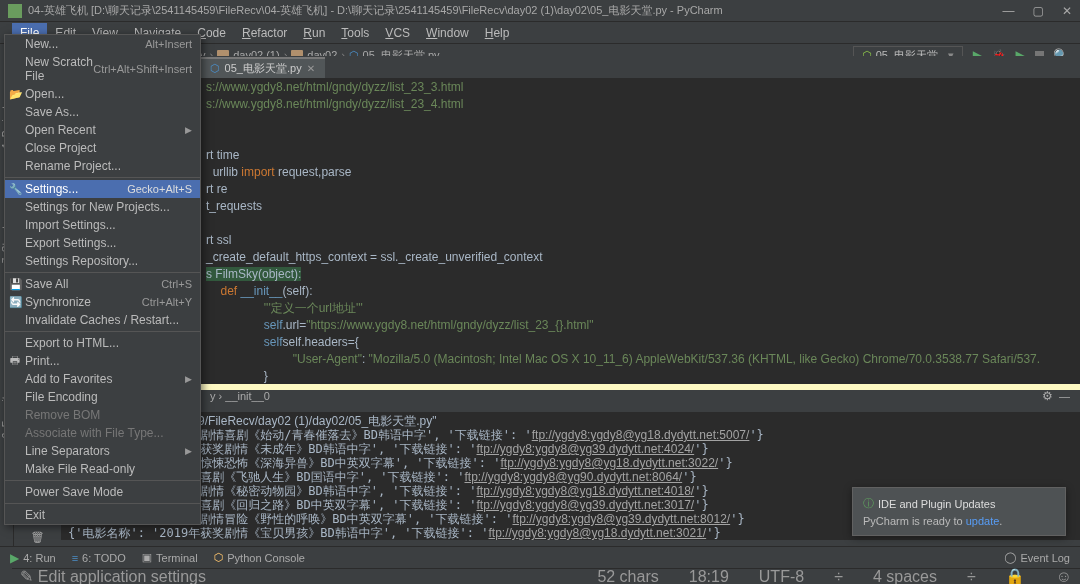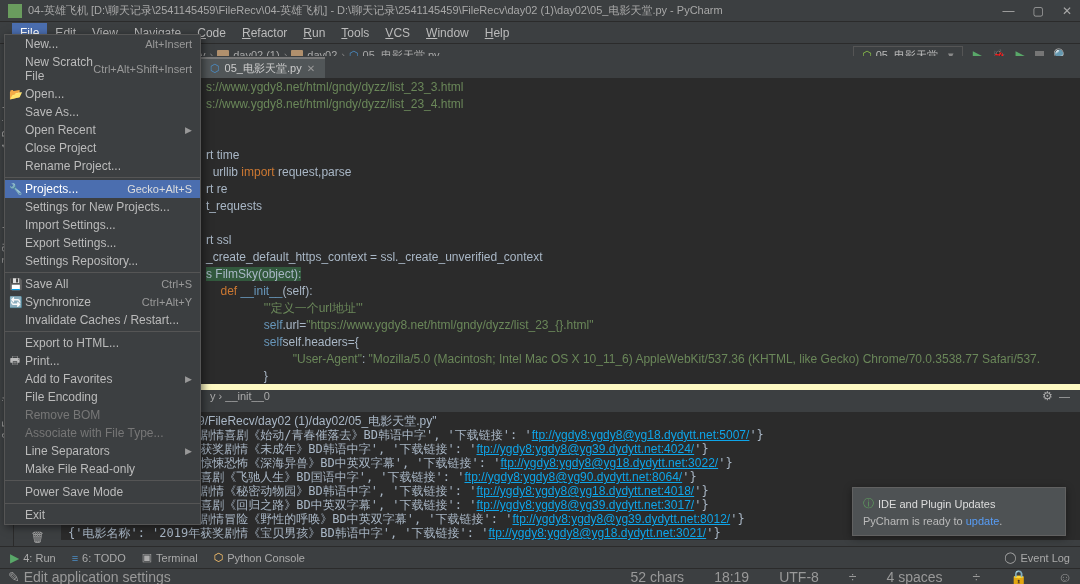--- a/index.html
+++ b/index.html
@@ -44,32 +44,32 @@
 .c-d { color:#a9b7c6; }
 .c-dc { color:#6a8759; }
 .c-n { color:#6897bb; }
 
 .structure { position:absolute; left:200px; top:384px; right:0; height:18px; background:#3c3f41; border-top:6px solid #fef9c3; font-size:11px; padding:2px 10px; color:#aaa; display:flex; align-items:center; justify-content:space-between; }
 
 .runpanel { position:absolute; left:14px; top:412px; right:0; height:128px; background:#2b2b2b; display:flex; }
 .run-side { width:48px; background:#3c3f41; display:flex; flex-direction:column; align-items:center; padding-top:4px; gap:6px; border-right:1px solid #2b2b2b; }
 .run-btn { width:16px; height:16px; display:flex; align-items:center; justify-content:center; font-size:11px; }
 .run-out { flex:1; font-family:Consolas,monospace; font-size:12px; line-height:14px; padding:2px 6px; color:#a9b7c6; overflow:hidden; white-space:pre; }
-.run-out .lk { color:#0ea5e9; text-decoration:underline; }
+.run-out .lk { color:#a3a3a3; text-decoration:underline; }
 
 .notif { position:absolute; right:14px; bottom:48px; width:214px; background:#4e5254; border:1px solid #616161; padding:8px 10px; font-size:11px; box-shadow:0 2px 8px rgba(0,0,0,.4); }
 .notif-t { color:#ddd; margin-bottom:4px; display:flex; align-items:center; gap:4px; }
 .notif-b { color:#bbb; }
 .notif-b a { color:#589df6; text-decoration:none; }
 
 .bottombar { position:absolute; left:0; right:0; bottom:16px; height:22px; background:#3c3f41; border-top:1px solid #2b2b2b; display:flex; align-items:center; padding:0 10px; font-size:11px; gap:16px; }
 .bb-item { display:flex; align-items:center; gap:4px; color:#aaa; }
 .bb-right { margin-left:auto; }
 
-.statusbar { position:absolute; left:0; right:0; bottom:0; height:16px; background:#3c3f41; border-top:1px solid #2b2b2b; display:flex; align-items:center; padding:0 8px; font-size:14px; color:#999; }
+.statusbar { position:absolute; left:12px; right:0; bottom:0; height:16px; background:#3c3f41; border-top:1px solid #2b2b2b; display:flex; align-items:center; padding:0 8px; font-size:16px; color:#999; }
 .sb-right { margin-left:auto; display:flex; gap:30px; align-items:center; }
 
 .leftgutter { position:absolute; left:0; top:66px; width:14px; bottom:38px; background:#3c3f41; border-right:1px solid #2b2b2b; }
 .vtxt { writing-mode:vertical-rl; transform:rotate(180deg); font-size:10px; color:#999; position:absolute; }
 .gear { position:absolute; right:12px; font-size:12px; color:#aaa; }
 </style>
 </head>
 <body>
 
 <div class="titlebar">
@@ -151,21 +151,21 @@
     </div>
     <div class="fm-item">
       <span>Close Project</span>
     </div>
     <div class="fm-item">
       <span>Rename Project...</span>
     </div>
     <div class="fm-sep"></div>
     <div class="fm-item sel">
       <span class="fm-icon">🔧</span>
-      <span>Projects...</span>
+      <span>Settings...</span>
       <span class="fm-sc">Gecko+Alt+S</span>
     </div>
     <div class="fm-item">
       <span>Settings for New Projects...</span>
     </div>
     <div class="fm-item">
       <span>Import Settings...</span>
     </div>
     <div class="fm-item">
       <span>Export Settings...</span>

